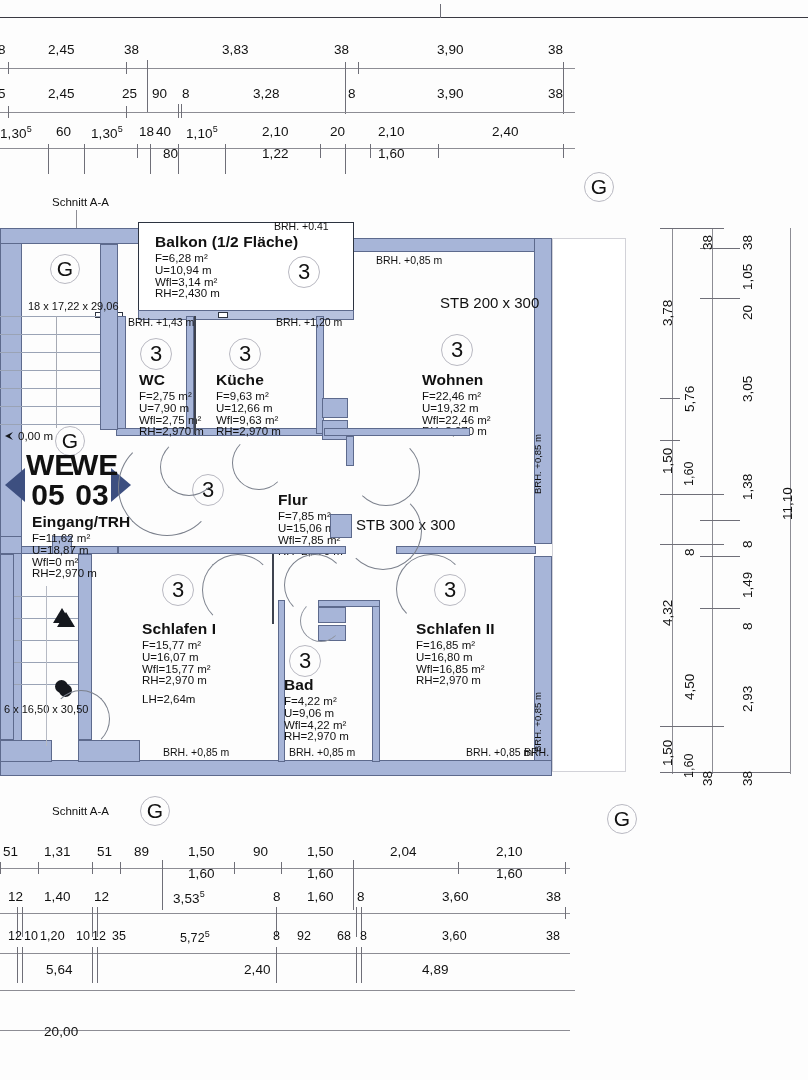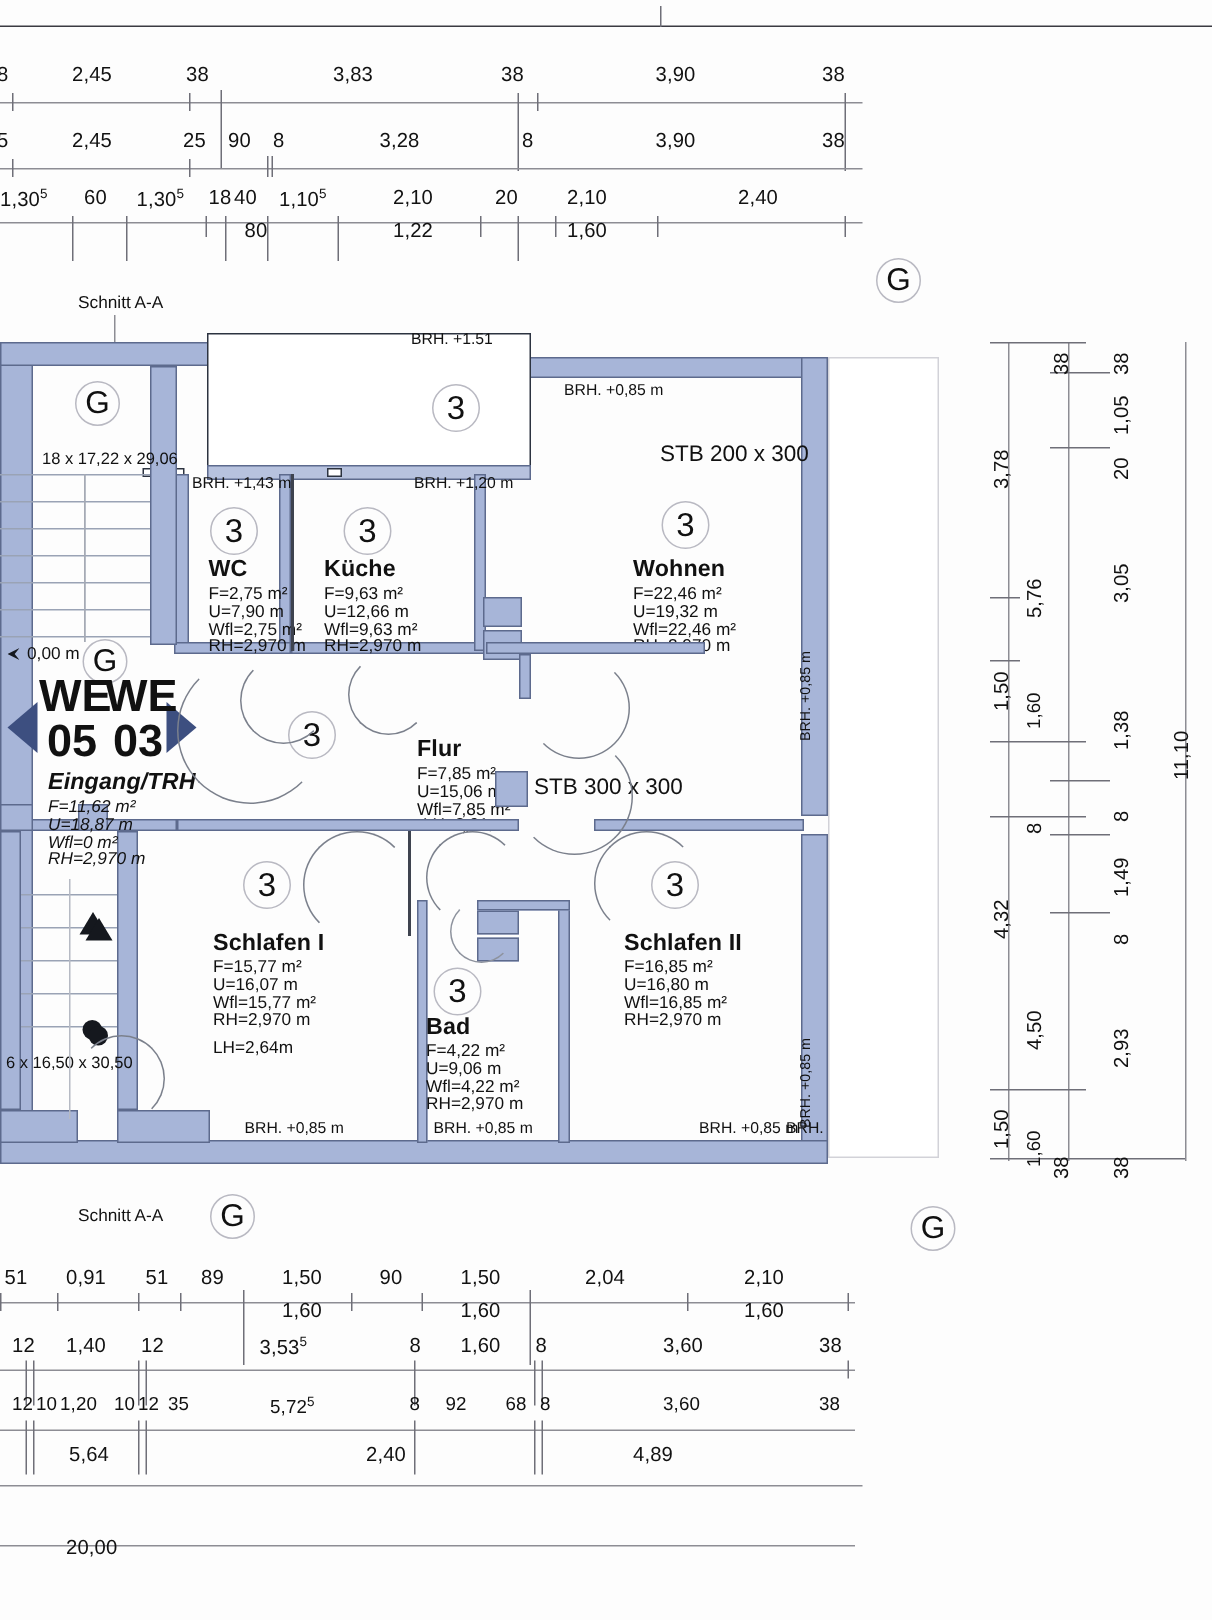--- a/index.html
+++ b/index.html
@@ -143,22 +143,29 @@
   <div class="wall" style="left:534px;top:238px;width:18px;height:306px;"></div>
   <div class="wall" style="left:534px;top:556px;width:18px;height:216px;"></div>
 
   <div class="wall" style="left:0px;top:760px;width:552px;height:16px;"></div>
 
   <div class="wallw" style="left:138px;top:222px;width:216px;height:95px;border-width:1px;"></div>
   <div class="wall thin" style="left:138px;top:310px;width:216px;height:10px;"></div>
   <div class="wallw" style="left:95px;top:312px;width:28px;height:6px;"></div>
   <div class="wallw" style="left:218px;top:312px;width:10px;height:6px;"></div>
 
+  <div class="room" style="left:155px;top:233px;">
+    <div class="nm">Balkon (1/2 Fläche)</div>
+    <div class="ln">F=6,28 m²</div>
+    <div class="ln">U=10,94 m</div>
+    <div class="ln">Wfl=3,14 m²</div>
+    <div class="ln">RH=2,430 m</div>
+  </div>
   <div class="bubble sz" style="left:288px;top:256px;">3</div>
-  <div class="brh" style="left:274px;top:220px;">BRH.  +1.51</div>
+  <div class="brh" style="left:274px;top:220px;">BRH.  +0.41</div>
 
   <div class="wall" style="left:116px;top:316px;width:10px;height:118px;"></div>
   <div class="wall" style="left:186px;top:316px;width:8px;height:118px;"></div>
   <div class="wall" style="left:116px;top:428px;width:78px;height:8px;"></div>
   <div class="wall" style="left:194px;top:428px;width:130px;height:8px;"></div>
   <div class="wall" style="left:316px;top:316px;width:8px;height:118px;"></div>
 
   <div class="wall" style="left:322px;top:398px;width:26px;height:20px;"></div>
   <div class="wall" style="left:322px;top:420px;width:26px;height:20px;"></div>
 
@@ -299,21 +306,21 @@
   <div class="arrowR" style="left:111px;top:468px;"></div>
   <div class="we" style="left:26px;top:450px;width:44px;">
     <div>WE</div>
     <div>05</div>
   </div>
   <div class="we" style="left:70px;top:450px;width:44px;">
     <div>WE</div>
     <div>03</div>
   </div>
 
-  <div class="room" style="left:32px;top:513px;font-style:italic;">
+  <div class="room" style="left:32px;top:513px;">
     <div class="nm">Eingang/TRH</div>
     <div class="ln">F=11,62 m²</div>
     <div class="ln">U=18,87 m</div>
     <div class="ln">Wfl=0 m²</div>
     <div class="ln">RH=2,970 m</div>
   </div>
 
   <div class="uptri" style="left:57px;top:612px;"></div>
   <div class="dot" style="left:59px;top:684px;"></div>
 
@@ -350,21 +357,21 @@
 
   <div class="wlinev" style="left:272px;top:554px;height:70px;background:#3e434f;"></div>
   <div class="wlinev" style="left:194px;top:316px;height:118px;background:#3e434f;width:2px;"></div>
 
   <div class="schnitt" style="left:52px;top:805px;">Schnitt A-A</div>
   <div class="bubble g" style="left:140px;top:796px;">G</div>
   <div class="bubble g" style="left:607px;top:804px;">G</div>
 
   <div class="dimline" style="left:0;top:868px;width:570px;"></div>
   <div class="dim" style="left:3px;top:844px;">51</div>
-  <div class="dim" style="left:44px;top:844px;">0,91</div>
+  <div class="dim" style="left:44px;top:844px;">1,31</div>
   <div class="dim" style="left:97px;top:844px;">51</div>
   <div class="dim" style="left:134px;top:844px;">89</div>
   <div class="dim" style="left:188px;top:844px;">1,50</div>
   <div class="dim" style="left:253px;top:844px;">90</div>
   <div class="dim" style="left:307px;top:844px;">1,50</div>
   <div class="dim" style="left:390px;top:844px;">2,04</div>
   <div class="dim" style="left:496px;top:844px;">2,10</div>
 
   <div class="dim" style="left:188px;top:866px;">1,60</div>
   <div class="dim" style="left:307px;top:866px;">1,60</div>

